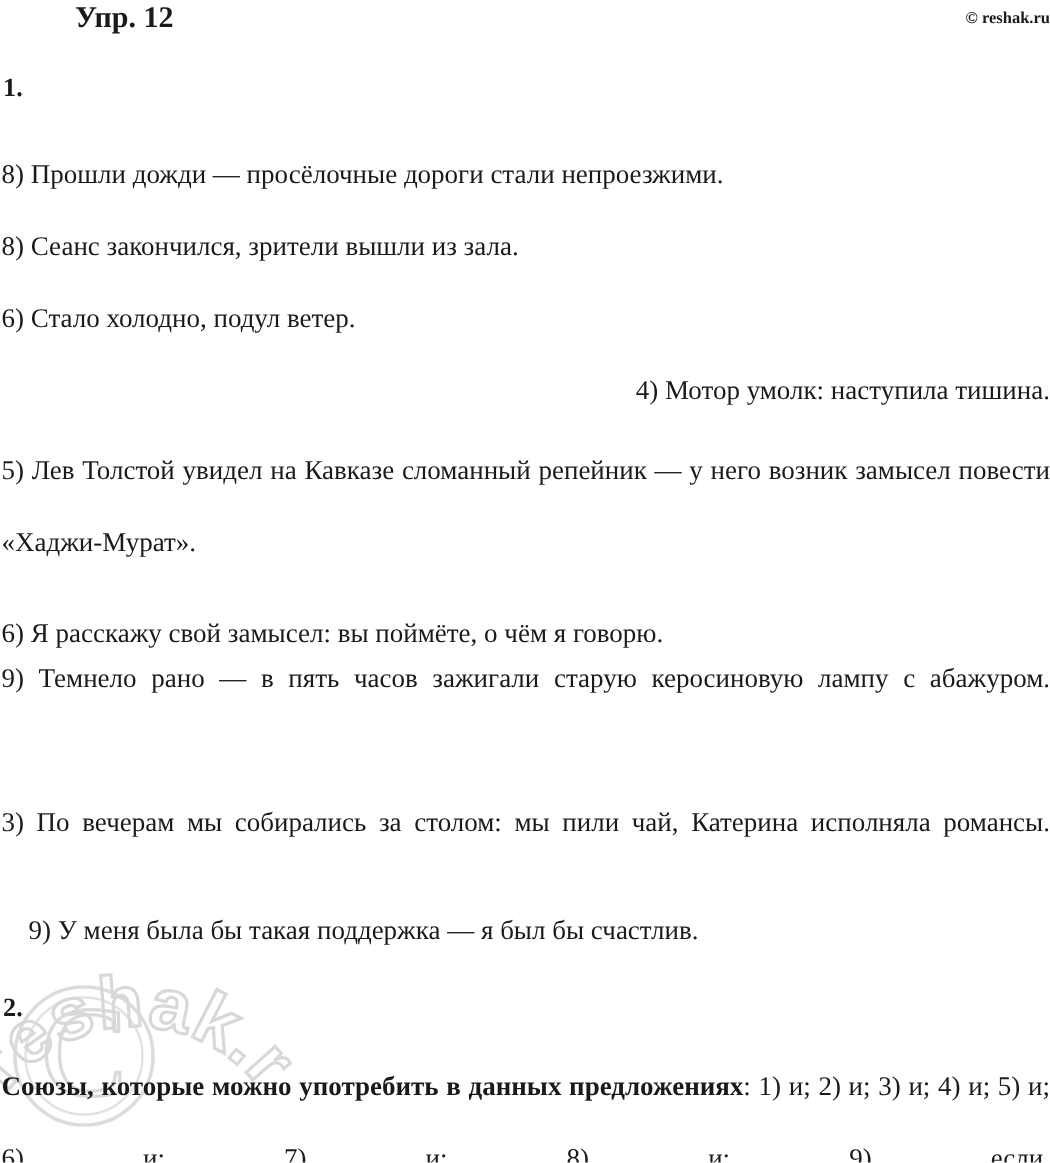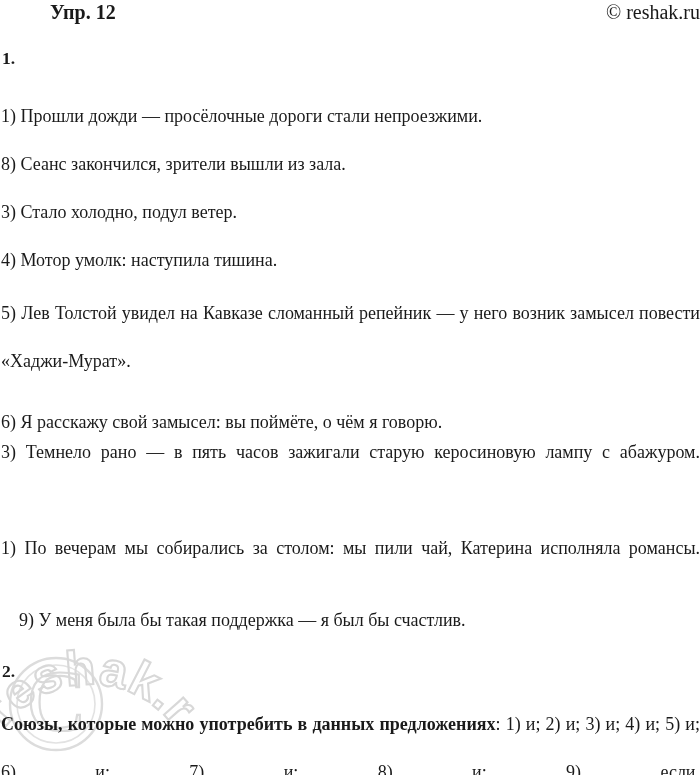--- a/index.html
+++ b/index.html
@@ -52,22 +52,22 @@
     font-weight: bold;
     letter-spacing: 0px;
     line-height: 24px;
     white-space: nowrap;
     margin-left: 48px;
   }
   .copyright {
     position: absolute;
     right: 0px;
     top: 2px;
-    font-size: 20px;
-    font-weight: normal;
+    font-size: 11px;
+    font-weight: bold;
     line-height: 20px;
     white-space: nowrap;
   }
 
   
   .content {
     position: absolute;
     left: 0;
     top: 0;
     width: 700px;
@@ -141,35 +141,35 @@
 
   <div class="header">
     <div class="ex-title">Упр. 12</div>
     <div class="copyright">© reshak.ru</div>
   </div>
 
   <div class="content">
 
     <div class="section-num" style="top:48px;">1.</div>
 
-    <div class="sentence single" style="top:92px;">1) Прошли дожди — просёлочные дороги стали непроезжими.</div>
+    <div class="sentence single" style="top:92px;">8) Прошли дожди — просёлочные дороги стали непроезжими.</div>
 
     <div class="sentence single" style="top:140px;">8) Сеанс закончился, зрители вышли из зала.</div>
 
-    <div class="sentence single" style="top:188px;">3) Стало холодно, подул ветер.</div>
+    <div class="sentence single" style="top:188px;">6) Стало холодно, подул ветер.</div>
 
-    <div class="sentence single" style="top:236px;">4) Мотор умолк: наступила тишина.</div>
+    <div class="sentence single" style="top:236px;text-align:right;">4) Мотор умолк: наступила тишина.</div>
 
     <div class="sentence wrap" style="top:289px;">5) Лев Толстой увидел на Кавказе сломанный репейник — у него возник замысел повести «Хаджи-Мурат».</div>
 
     <div class="sentence single" style="top:398px;">6) Я расскажу свой замысел: вы поймёте, о чём я говорю.</div>
 
-    <div class="sentence wrap" style="top:428px;">3) Темнело рано — в пять часов зажигали старую керосиновую лампу с абажуром.</div>
+    <div class="sentence wrap" style="top:428px;">9) Темнело рано — в пять часов зажигали старую керосиновую лампу с абажуром.</div>
 
-    <div class="sentence wrap" style="top:524px;">1) По вечерам мы собирались за столом: мы пили чай, Катерина исполняла романсы.</div>
+    <div class="sentence wrap" style="top:524px;">3) По вечерам мы собирались за столом: мы пили чай, Катерина исполняла романсы.</div>
 
     <div class="sentence single" style="top:596px;padding-left:18px;">9) У меня была бы такая поддержка — я был бы счастлив.</div>
 
     <div class="section-num" style="top:661px;">2.</div>
 
     <div class="answer" style="top:700px;"><b>Союзы, которые можно употребить в данных предложениях</b><span>: 1) и; 2) и; 3) и; 4) и; 5) и; 6) и; 7) и; 8) и; 9) если.</span></div>
 
   </div>
 </div>
 

